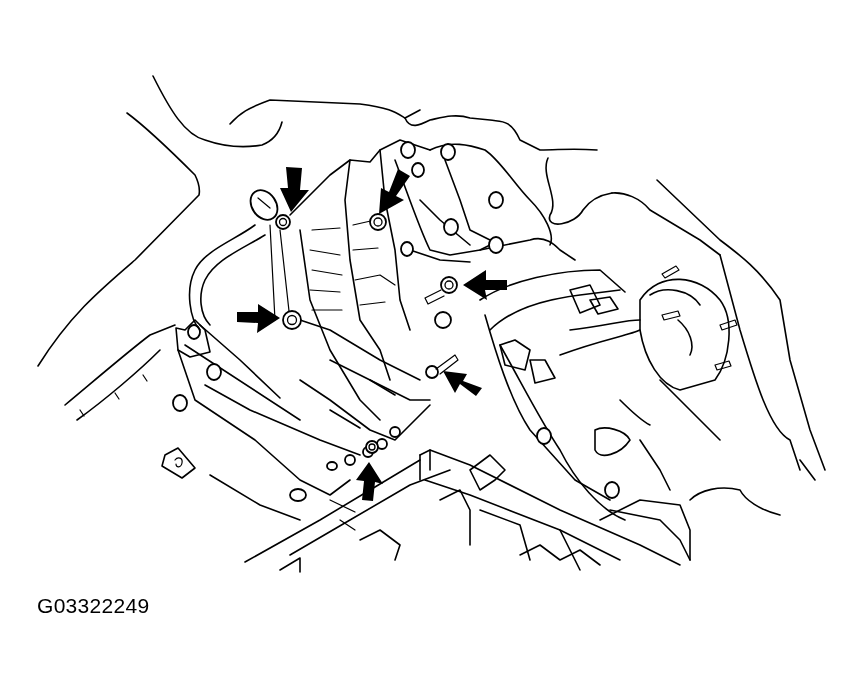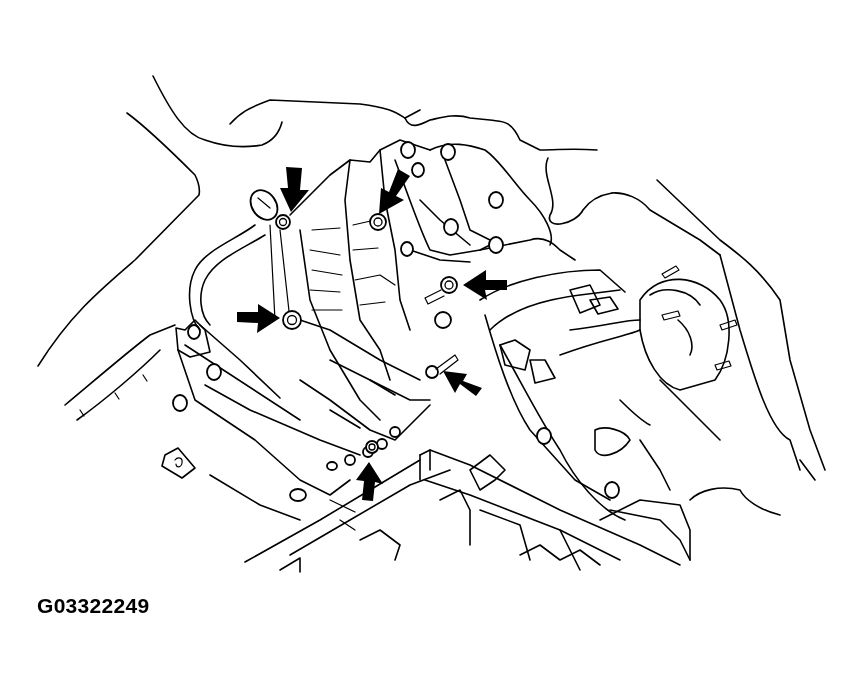--- a/index.html
+++ b/index.html
@@ -6,21 +6,21 @@
     body { width: 844px; height: 693px; position: relative; overflow: hidden; font-family: "Liberation Sans", sans-serif; }
     #figure { position: absolute; left: 0; top: 0; width: 844px; height: 693px; }
     #figure svg { display: block; }
     .ln { fill: none; stroke: #000; stroke-width: 1.6; stroke-linecap: round; stroke-linejoin: round; }
     .lnt { fill: none; stroke: #000; stroke-width: 1.2; stroke-linecap: round; stroke-linejoin: round; }
     .bolt { fill: #fff; stroke: #000; stroke-width: 1.8; }
     .bolt-in { fill: none; stroke: #000; stroke-width: 1.3; }
     .arrow { fill: #000; }
     #figure-id {
       position: absolute; left: 37px; top: 594px;
-      font-size: 21px; font-weight: bold; color: #000; letter-spacing: 0.3px;
+      font-size: 21px; font-weight: normal; color: #000; letter-spacing: 0.3px;
     }
   </style>
 </head>
 <body>
 
 <div id="figure">
   <svg width="844" height="693" viewBox="0 0 844 693">
 
     <g>
       <path class="ln" d="M153,76 C170,110 185,135 205,140 C225,147 245,148 262,145 C275,140 280,130 282,122"></path>

